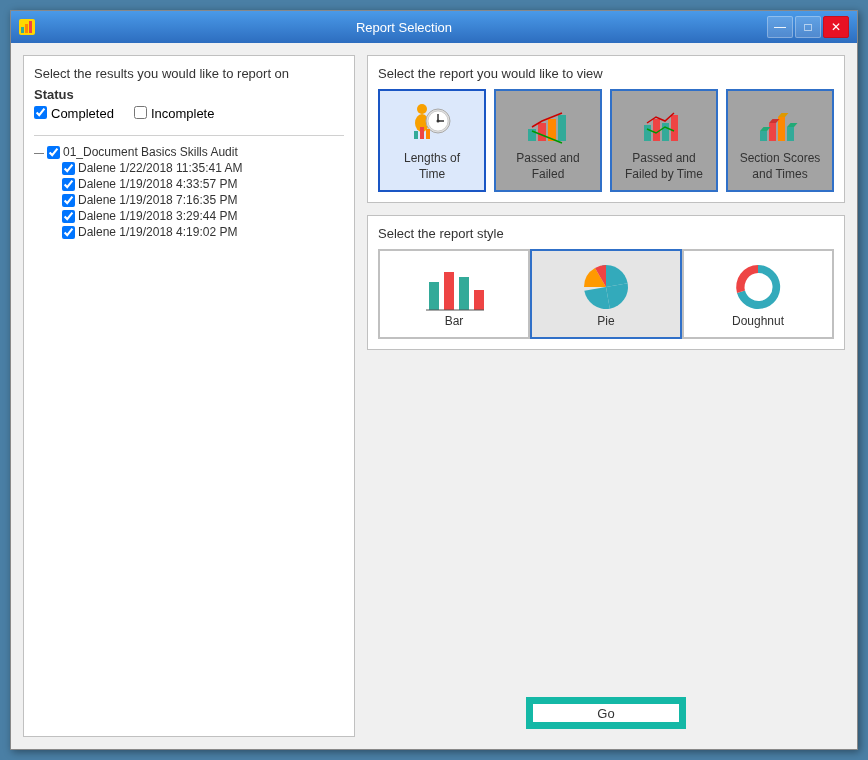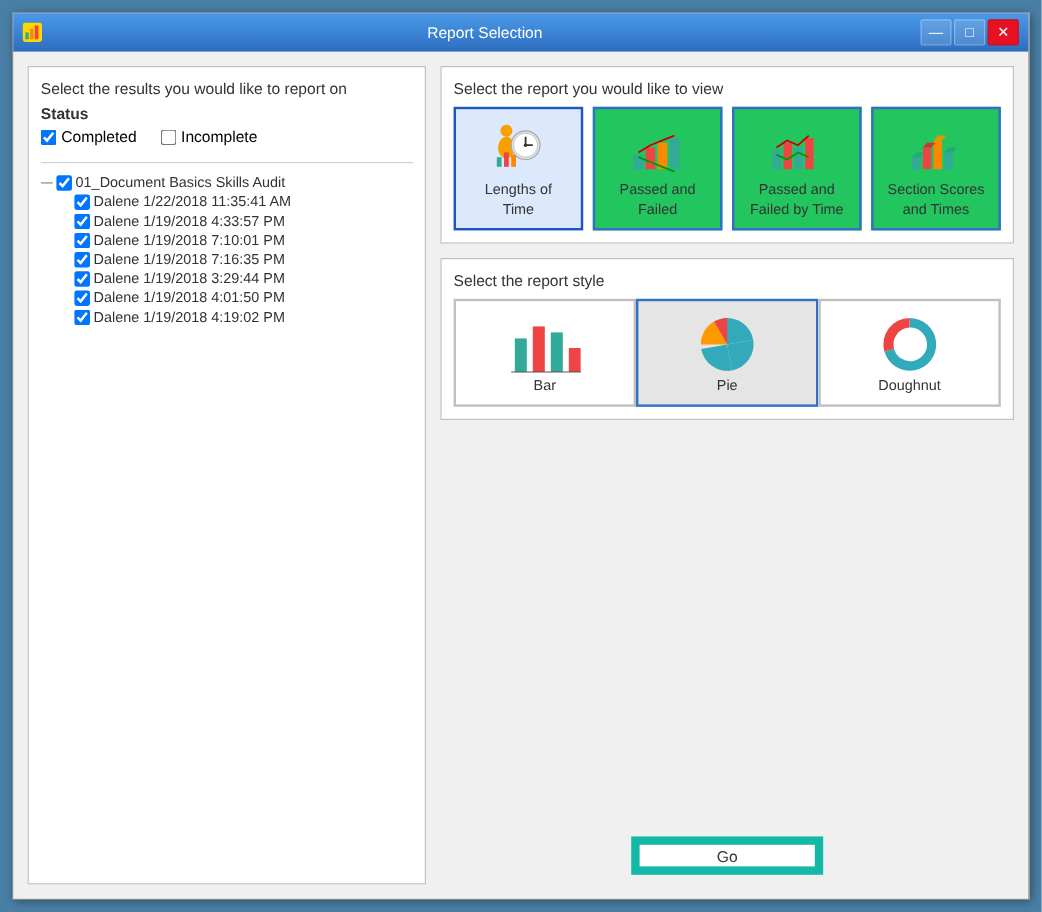--- a/index.html
+++ b/index.html
@@ -105,21 +105,21 @@
       color: #333;
       margin-bottom: 4px;
     }
     .checkbox-row {
       display: flex;
       align-items: center;
       gap: 20px;
     }
     .checkbox-item {
       display: flex;
-      align-items: flex-end;
+      align-items: flex-start;
       gap: 4px;
       cursor: pointer;
     }
     .checkbox-item input[type="checkbox"] {
       width: 13px;
       height: 13px;
       cursor: pointer;
     }
     .divider {
       border: none;
@@ -162,21 +162,21 @@
       padding: 10px;
     }
     .report-types {
       display: flex;
       gap: 8px;
       margin-top: 8px;
     }
     .report-card {
       flex: 1;
       border: 2px solid #3070c8;
-      background: #22c55e;
+      background: #a3a3a3;
       padding: 8px;
       display: flex;
       flex-direction: column;
       align-items: center;
       cursor: pointer;
       min-height: 90px;
       text-align: center;
     }
     .report-card.selected {
       background: #dce8fb;
@@ -301,33 +301,25 @@
         <div class="tree-item">
               <input type="checkbox" checked="" style="">
       <span>Dalene 1/22/2018 11:35:41 AM</span>
             </div>
             <div class="tree-item">
               <input type="checkbox" checked="" style="">
       <span>Dalene 1/19/2018 4:33:57 PM</span>
             </div>
             <div class="tree-item">
               <input type="checkbox" checked="" style="">
-      <span>Dalene 1/19/2018 7:10:01 PM</span>
-            </div>
-            <div class="tree-item">
-              <input type="checkbox" checked="" style="">
       <span>Dalene 1/19/2018 7:16:35 PM</span>
             </div>
             <div class="tree-item">
               <input type="checkbox" checked="" style="">
       <span>Dalene 1/19/2018 3:29:44 PM</span>
-            </div>
-            <div class="tree-item">
-              <input type="checkbox" checked="" style="">
-      <span>Dalene 1/19/2018 4:01:50 PM</span>
             </div>
             <div class="tree-item">
               <input type="checkbox" checked="" style="">
       <span>Dalene 1/19/2018 4:19:02 PM</span>
             </div>
           </div>
       </div>
     </div>
 
     <div class="right-panel">

